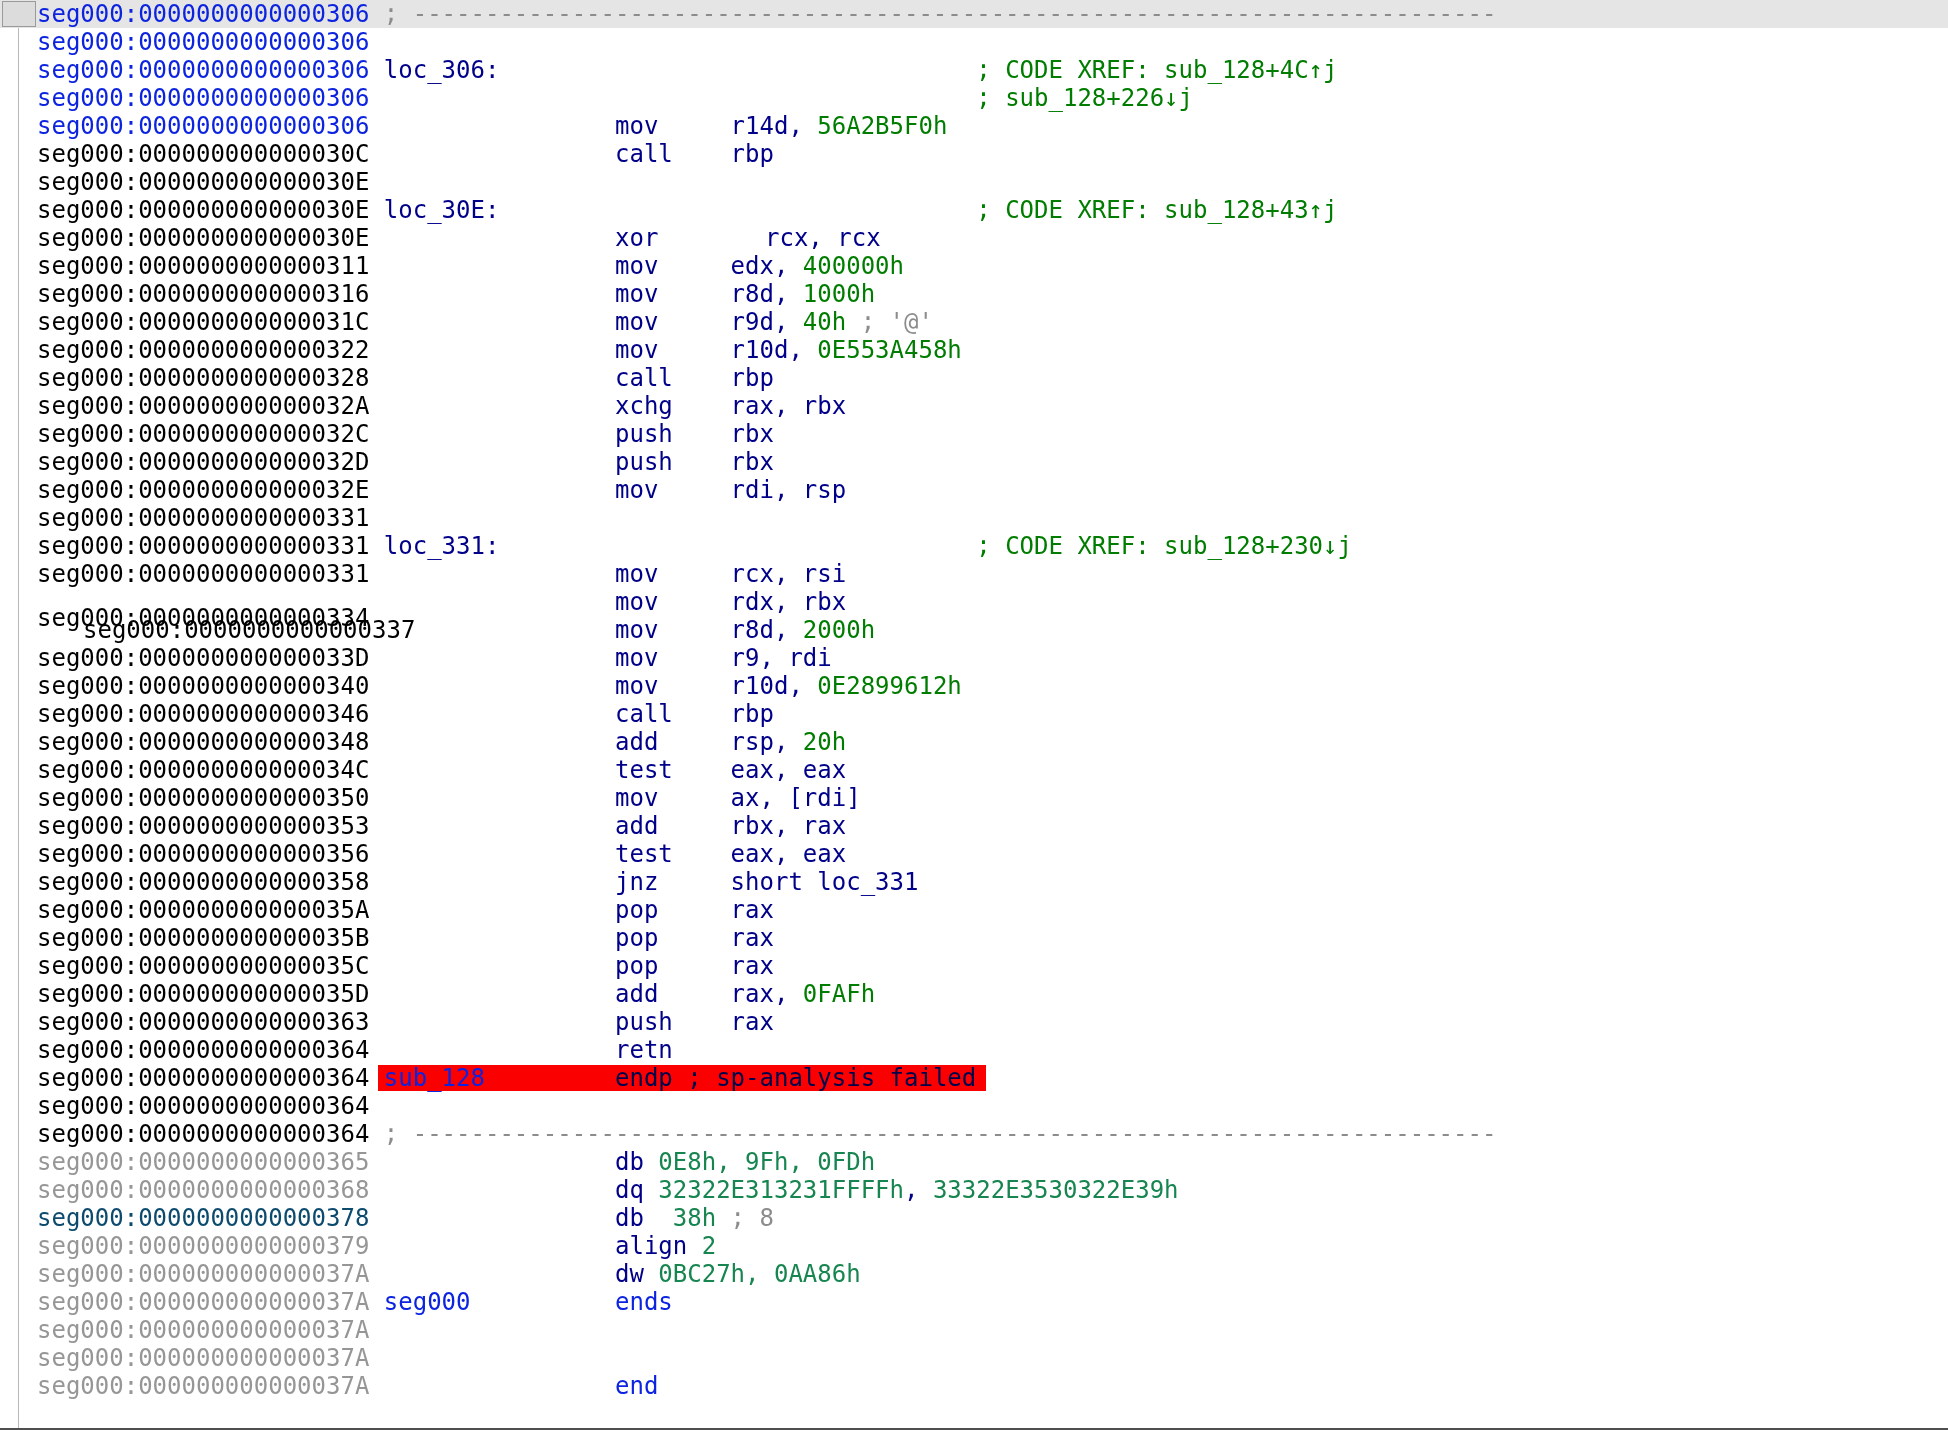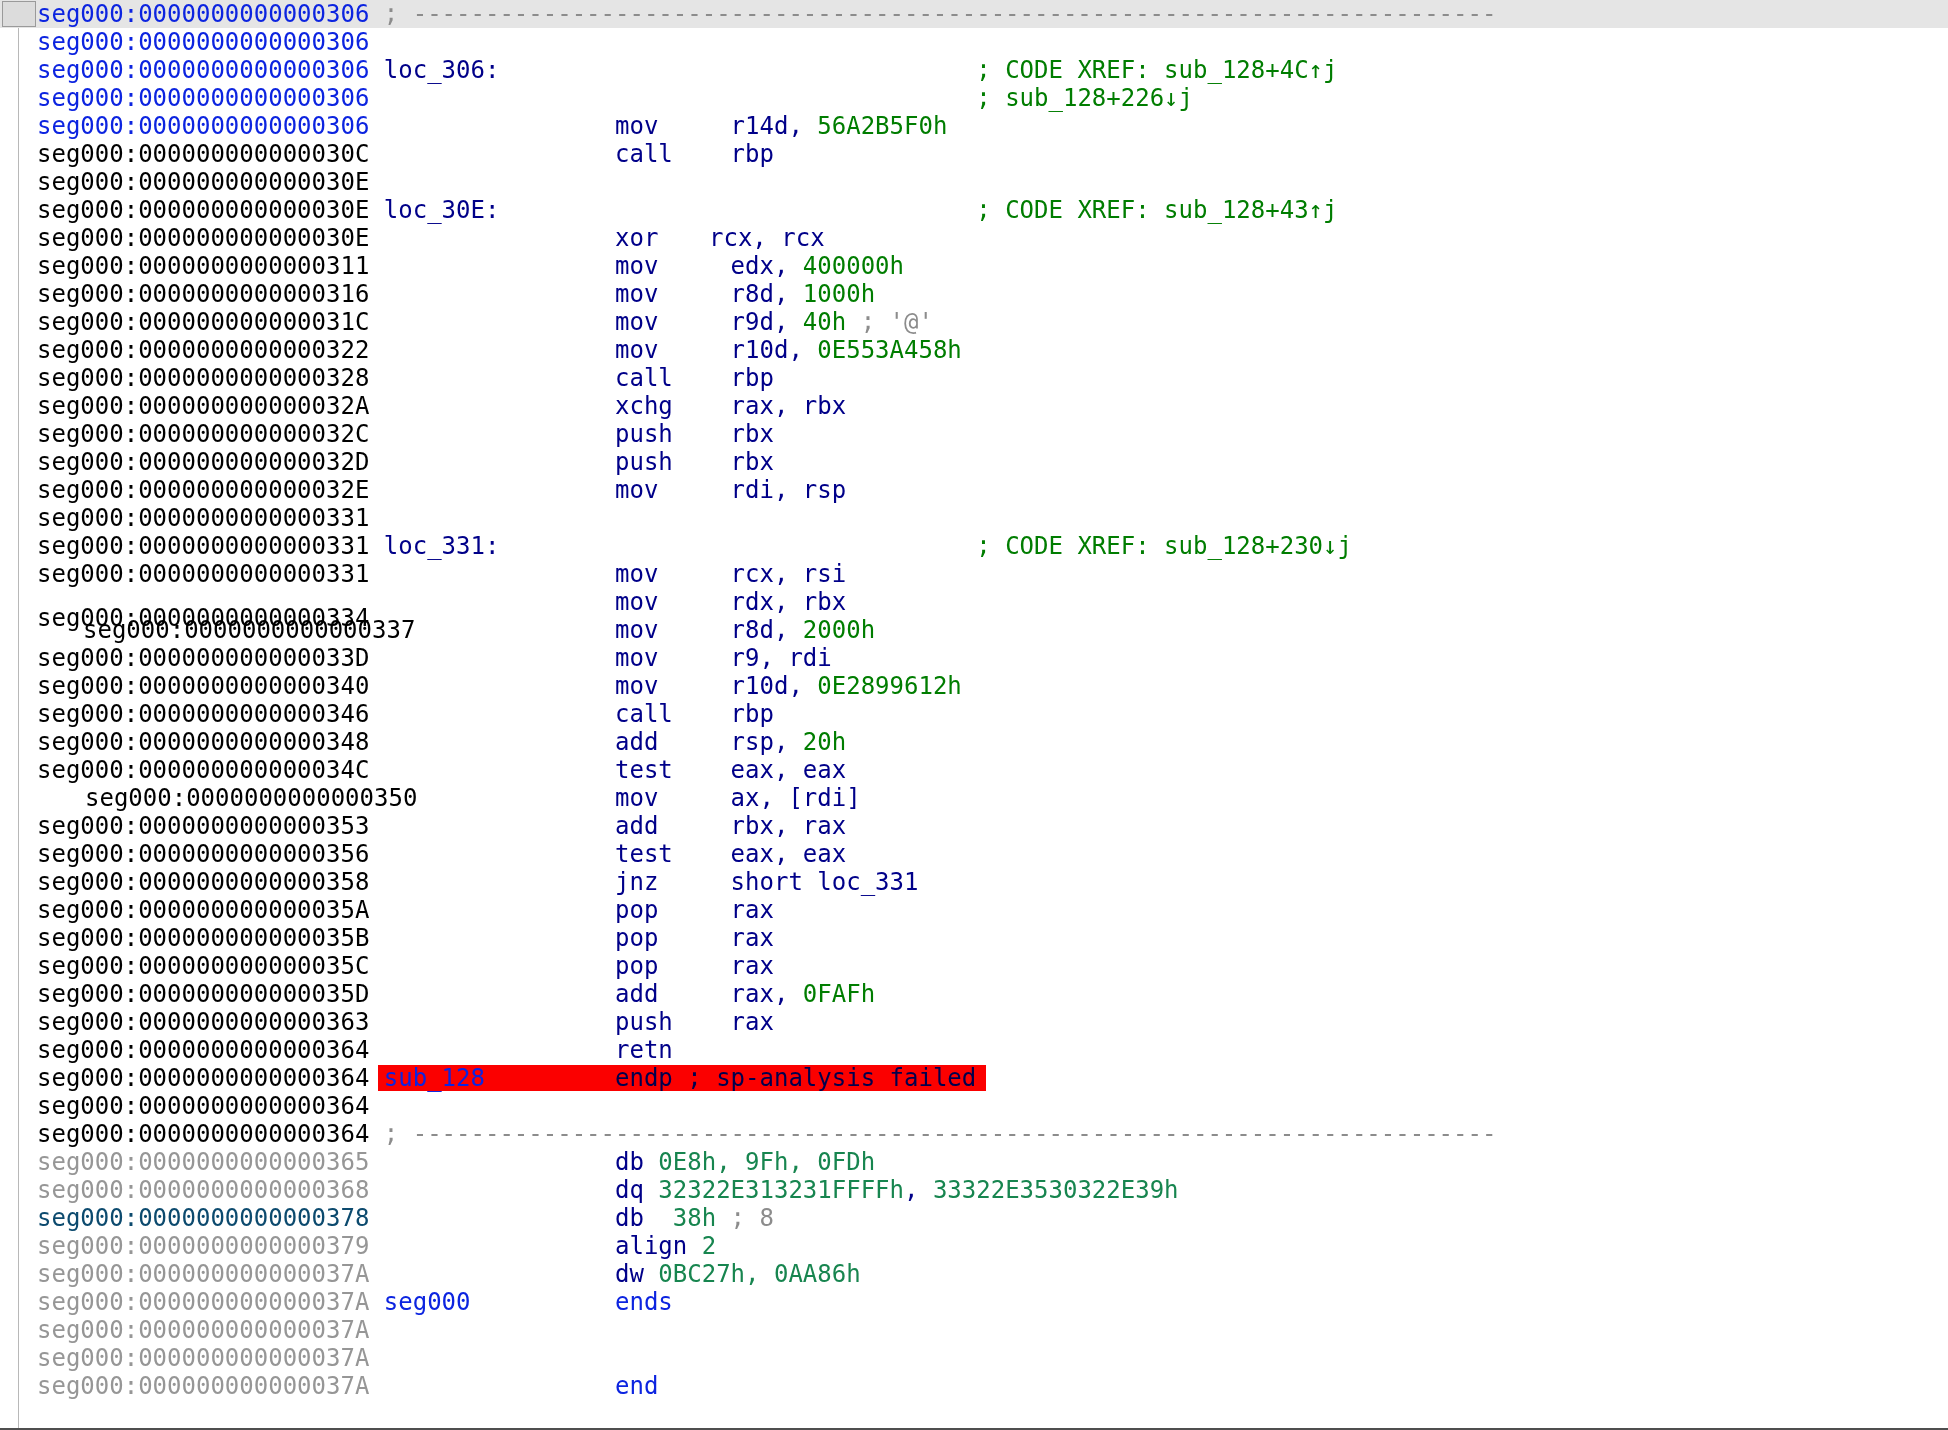--- a/index.html
+++ b/index.html
@@ -55,41 +55,41 @@
 
 <div id="view">
     <div class="line sel"><span class="tok c-blue" style="left: 37px;">seg000:0000000000000306</span><span class="tok c-gray" style="left: 383.8px;">; ---------------------------------------------------------------------------</span></div>
     <div class="line"><span class="tok c-blue" style="left: 37px;">seg000:0000000000000306</span></div>
     <div class="line"><span class="tok c-blue" style="left: 37px;">seg000:0000000000000306</span><span class="tok c-navy" style="left: 383.8px;">loc_306:</span><span class="tok c-green" style="left: 976.25px;">; CODE XREF: sub_128+4C↑j</span></div>
     <div class="line"><span class="tok c-blue" style="left: 37px;">seg000:0000000000000306</span><span class="tok c-green" style="left: 976.25px;">; sub_128+226↓j</span></div>
     <div class="line"><span class="tok c-blue" style="left: 37px;">seg000:0000000000000306</span><span class="tok c-navy" style="left: 615px;">mov</span><span class="tok c-navy" style="left: 730.6px;">r14d,</span><span class="tok c-green" style="left: 817.3px;">56A2B5F0h</span></div>
     <div class="line"><span class="tok c-black" style="left: 37px;">seg000:000000000000030C</span><span class="tok c-navy" style="left: 615px;">call</span><span class="tok c-navy" style="left: 730.6px;">rbp</span></div>
     <div class="line"><span class="tok c-black" style="left: 37px;">seg000:000000000000030E</span></div>
     <div class="line"><span class="tok c-black" style="left: 37px;">seg000:000000000000030E</span><span class="tok c-navy" style="left: 383.8px;">loc_30E:</span><span class="tok c-green" style="left: 976.25px;">; CODE XREF: sub_128+43↑j</span></div>
-    <div class="line"><span class="tok c-black" style="left: 37px;">seg000:000000000000030E</span><span class="tok c-navy" style="left: 615px;">xor</span><span class="tok c-navy" style="left: 709px;">rcx, rcx</span></div>
+    <div class="line"><span class="tok c-black" style="left: 37px;">seg000:000000000000030E</span><span class="tok c-navy" style="left: 615px;">xor</span><span class="tok c-navy" style="left: 765px;">rcx, rcx</span></div>
     <div class="line"><span class="tok c-black" style="left: 37px;">seg000:0000000000000311</span><span class="tok c-navy" style="left: 615px;">mov</span><span class="tok c-navy" style="left: 730.6px;">edx,</span><span class="tok c-green" style="left: 802.85px;">400000h</span></div>
     <div class="line"><span class="tok c-black" style="left: 37px;">seg000:0000000000000316</span><span class="tok c-navy" style="left: 615px;">mov</span><span class="tok c-navy" style="left: 730.6px;">r8d,</span><span class="tok c-green" style="left: 802.85px;">1000h</span></div>
     <div class="line"><span class="tok c-black" style="left: 37px;">seg000:000000000000031C</span><span class="tok c-navy" style="left: 615px;">mov</span><span class="tok c-navy" style="left: 730.6px;">r9d,</span><span class="tok c-green" style="left: 802.85px;">40h</span><span class="tok c-gray" style="left: 860.65px;">; '@'</span></div>
     <div class="line"><span class="tok c-black" style="left: 37px;">seg000:0000000000000322</span><span class="tok c-navy" style="left: 615px;">mov</span><span class="tok c-navy" style="left: 730.6px;">r10d,</span><span class="tok c-green" style="left: 817.3px;">0E553A458h</span></div>
     <div class="line"><span class="tok c-black" style="left: 37px;">seg000:0000000000000328</span><span class="tok c-navy" style="left: 615px;">call</span><span class="tok c-navy" style="left: 730.6px;">rbp</span></div>
     <div class="line"><span class="tok c-black" style="left: 37px;">seg000:000000000000032A</span><span class="tok c-navy" style="left: 615px;">xchg</span><span class="tok c-navy" style="left: 730.6px;">rax, rbx</span></div>
     <div class="line"><span class="tok c-black" style="left: 37px;">seg000:000000000000032C</span><span class="tok c-navy" style="left: 615px;">push</span><span class="tok c-navy" style="left: 730.6px;">rbx</span></div>
     <div class="line"><span class="tok c-black" style="left: 37px;">seg000:000000000000032D</span><span class="tok c-navy" style="left: 615px;">push</span><span class="tok c-navy" style="left: 730.6px;">rbx</span></div>
     <div class="line"><span class="tok c-black" style="left: 37px;">seg000:000000000000032E</span><span class="tok c-navy" style="left: 615px;">mov</span><span class="tok c-navy" style="left: 730.6px;">rdi, rsp</span></div>
     <div class="line"><span class="tok c-black" style="left: 37px;">seg000:0000000000000331</span></div>
     <div class="line"><span class="tok c-black" style="left: 37px;">seg000:0000000000000331</span><span class="tok c-navy" style="left: 383.8px;">loc_331:</span><span class="tok c-green" style="left: 976.25px;">; CODE XREF: sub_128+230↓j</span></div>
     <div class="line"><span class="tok c-black" style="left: 37px;">seg000:0000000000000331</span><span class="tok c-navy" style="left: 615px;">mov</span><span class="tok c-navy" style="left: 730.6px;">rcx, rsi</span></div>
     <div class="line"><span class="tok c-black" style="left: 37px; margin-top: 16px;">seg000:0000000000000334</span><span class="tok c-navy" style="left: 615px;">mov</span><span class="tok c-navy" style="left: 730.6px;">rdx, rbx</span></div>
     <div class="line"><span class="tok c-black" style="left: 37px; margin-left: 46px;">seg000:0000000000000337</span><span class="tok c-navy" style="left: 615px;">mov</span><span class="tok c-navy" style="left: 730.6px;">r8d,</span><span class="tok c-green" style="left: 802.85px;">2000h</span></div>
     <div class="line"><span class="tok c-black" style="left: 37px;">seg000:000000000000033D</span><span class="tok c-navy" style="left: 615px;">mov</span><span class="tok c-navy" style="left: 730.6px;">r9, rdi</span></div>
     <div class="line"><span class="tok c-black" style="left: 37px;">seg000:0000000000000340</span><span class="tok c-navy" style="left: 615px;">mov</span><span class="tok c-navy" style="left: 730.6px;">r10d,</span><span class="tok c-green" style="left: 817.3px;">0E2899612h</span></div>
     <div class="line"><span class="tok c-black" style="left: 37px;">seg000:0000000000000346</span><span class="tok c-navy" style="left: 615px;">call</span><span class="tok c-navy" style="left: 730.6px;">rbp</span></div>
     <div class="line"><span class="tok c-black" style="left: 37px;">seg000:0000000000000348</span><span class="tok c-navy" style="left: 615px;">add</span><span class="tok c-navy" style="left: 730.6px;">rsp,</span><span class="tok c-green" style="left: 802.85px;">20h</span></div>
     <div class="line"><span class="tok c-black" style="left: 37px;">seg000:000000000000034C</span><span class="tok c-navy" style="left: 615px;">test</span><span class="tok c-navy" style="left: 730.6px;">eax, eax</span></div>
-    <div class="line"><span class="tok c-black" style="left: 37px; margin-left: 48px;">seg000:0000000000000350</span><span class="tok c-navy" style="left: 615px;">mov</span><span class="tok c-navy" style="left: 730.6px;">ax, [rdi]</span></div>
+    <div class="line"><span class="tok c-black" style="left: 37px;">seg000:0000000000000350</span><span class="tok c-navy" style="left: 615px;">mov</span><span class="tok c-navy" style="left: 730.6px;">ax, [rdi]</span></div>
     <div class="line"><span class="tok c-black" style="left: 37px;">seg000:0000000000000353</span><span class="tok c-navy" style="left: 615px;">add</span><span class="tok c-navy" style="left: 730.6px;">rbx, rax</span></div>
     <div class="line"><span class="tok c-black" style="left: 37px;">seg000:0000000000000356</span><span class="tok c-navy" style="left: 615px;">test</span><span class="tok c-navy" style="left: 730.6px;">eax, eax</span></div>
     <div class="line"><span class="tok c-black" style="left: 37px;">seg000:0000000000000358</span><span class="tok c-navy" style="left: 615px;">jnz</span><span class="tok c-navy" style="left: 730.6px;">short loc_331</span></div>
     <div class="line"><span class="tok c-black" style="left: 37px;">seg000:000000000000035A</span><span class="tok c-navy" style="left: 615px;">pop</span><span class="tok c-navy" style="left: 730.6px;">rax</span></div>
     <div class="line"><span class="tok c-black" style="left: 37px;">seg000:000000000000035B</span><span class="tok c-navy" style="left: 615px;">pop</span><span class="tok c-navy" style="left: 730.6px;">rax</span></div>
     <div class="line"><span class="tok c-black" style="left: 37px;">seg000:000000000000035C</span><span class="tok c-navy" style="left: 615px;">pop</span><span class="tok c-navy" style="left: 730.6px;">rax</span></div>
     <div class="line"><span class="tok c-black" style="left: 37px;">seg000:000000000000035D</span><span class="tok c-navy" style="left: 615px;">add</span><span class="tok c-navy" style="left: 730.6px;">rax,</span><span class="tok c-green" style="left: 802.85px;">0FAFh</span></div>
     <div class="line"><span class="tok c-black" style="left: 37px;">seg000:0000000000000363</span><span class="tok c-navy" style="left: 615px;">push</span><span class="tok c-navy" style="left: 730.6px;">rax</span></div>
     <div class="line"><span class="tok c-black" style="left: 37px;">seg000:0000000000000364</span><span class="tok c-navy" style="left: 615px;">retn</span></div>
     <div class="line"><div class="band-red"></div><span class="tok c-black" style="left: 37px;">seg000:0000000000000364</span><span class="tok c-blue" style="left: 383.8px;">sub_128</span><span class="tok c-n2" style="left: 615px;">endp ; sp-analysis failed</span></div>

